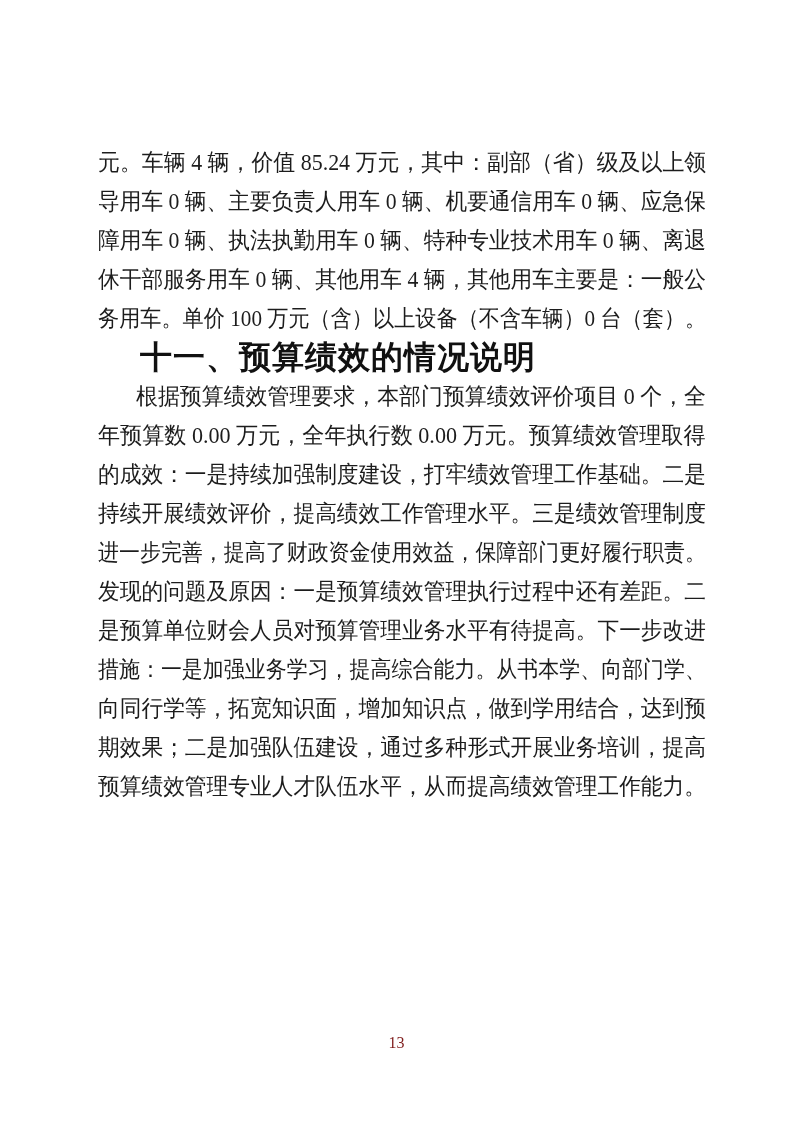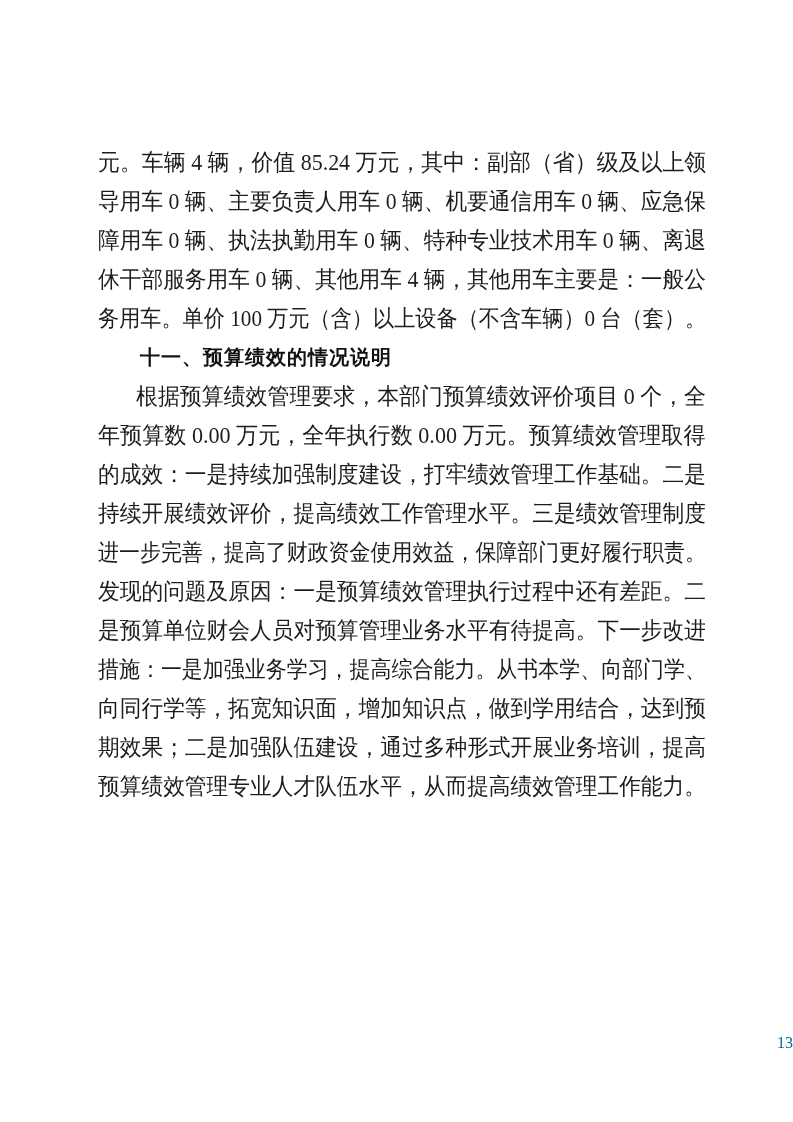--- a/index.html
+++ b/index.html
@@ -27,35 +27,35 @@
     line-height: 39px;
     font-size: 23px;
     white-space: nowrap;
   }
   .line span { white-space: pre; }
   .indent { margin-left: 38px; }
   .heading {
     height: 39px;
     line-height: 39px;
     margin-left: 42px;
-    font-size: 20px;
+    font-size: 32px;
     font-weight: 700;
     font-family: "Liberation Sans", "DejaVu Sans", sans-serif;
     color: #111111;
     letter-spacing: 1px;
   }
   .page-footer {
     position: absolute;
     left: 0;
     top: 1033px;
     width: 100%;
-    text-align: right;
+    text-align: center;
     font-size: 16px;
     line-height: 20px;
-    color: #0369a1;
+    color: #7f1d1d;
     font-family: "Liberation Serif", "DejaVu Serif", serif;
   }
 </style>
 </head>
 <body>
 
 <div class="page">
   <div class="text-block">
 
     <div class="line" style="transform-origin: 0px 50%; transform: scaleX(0.952978);">

